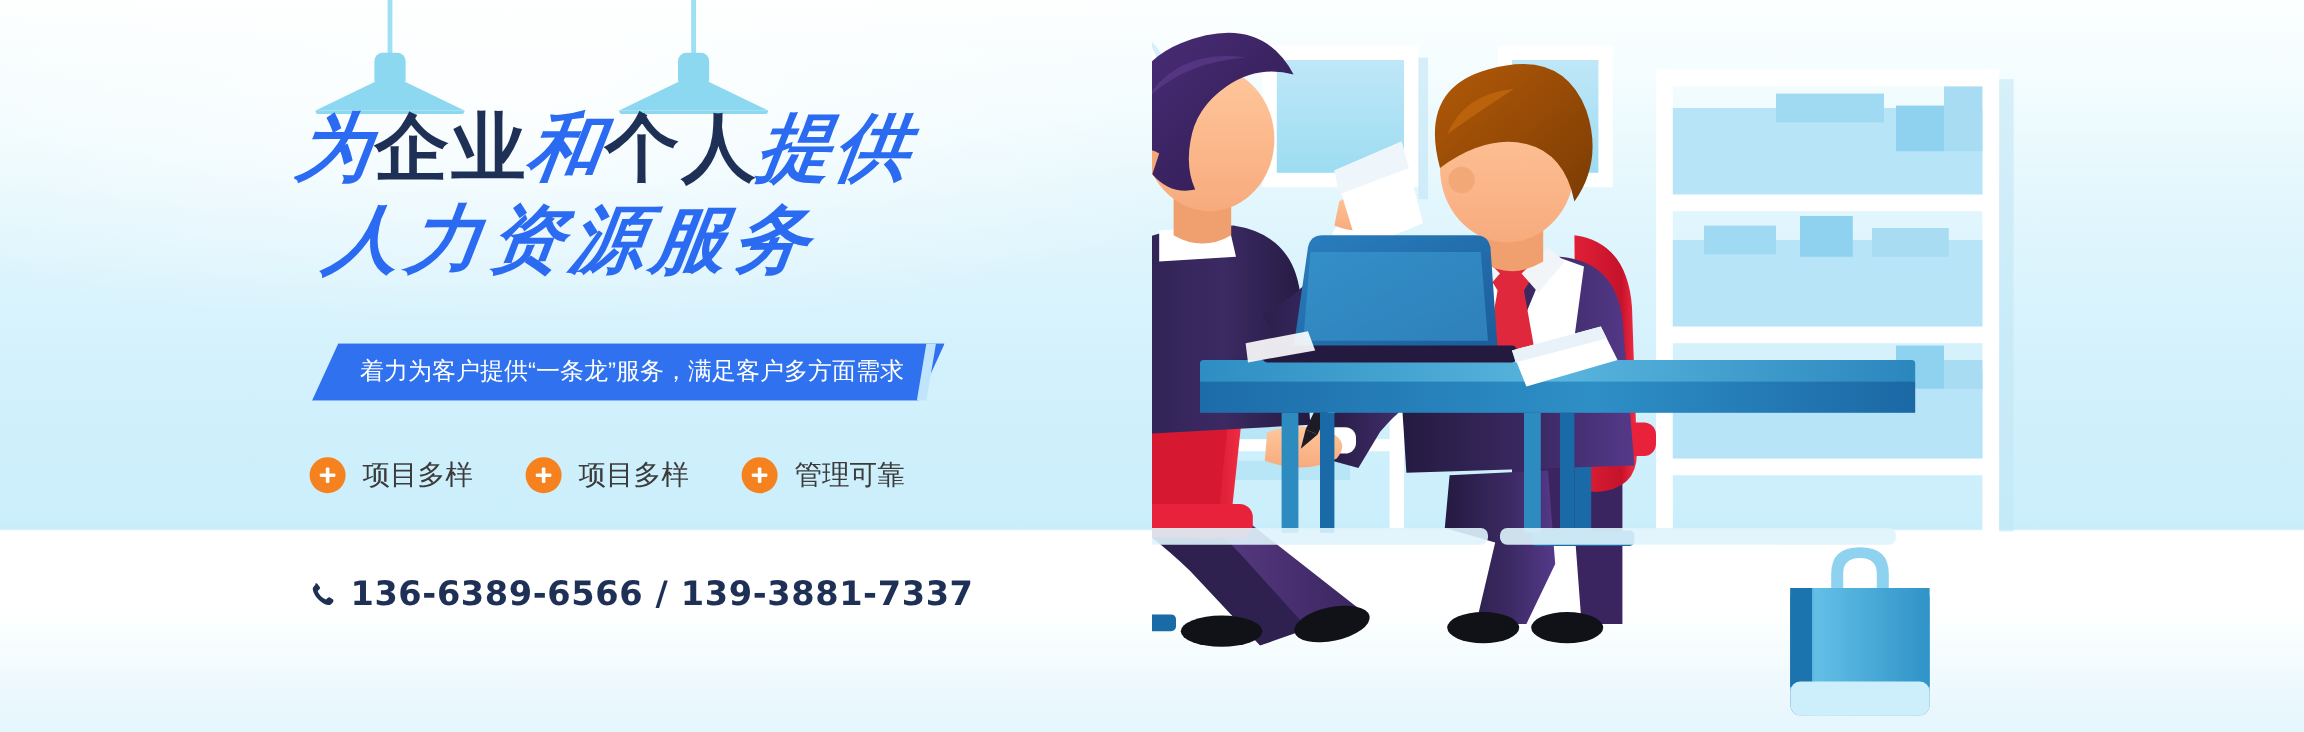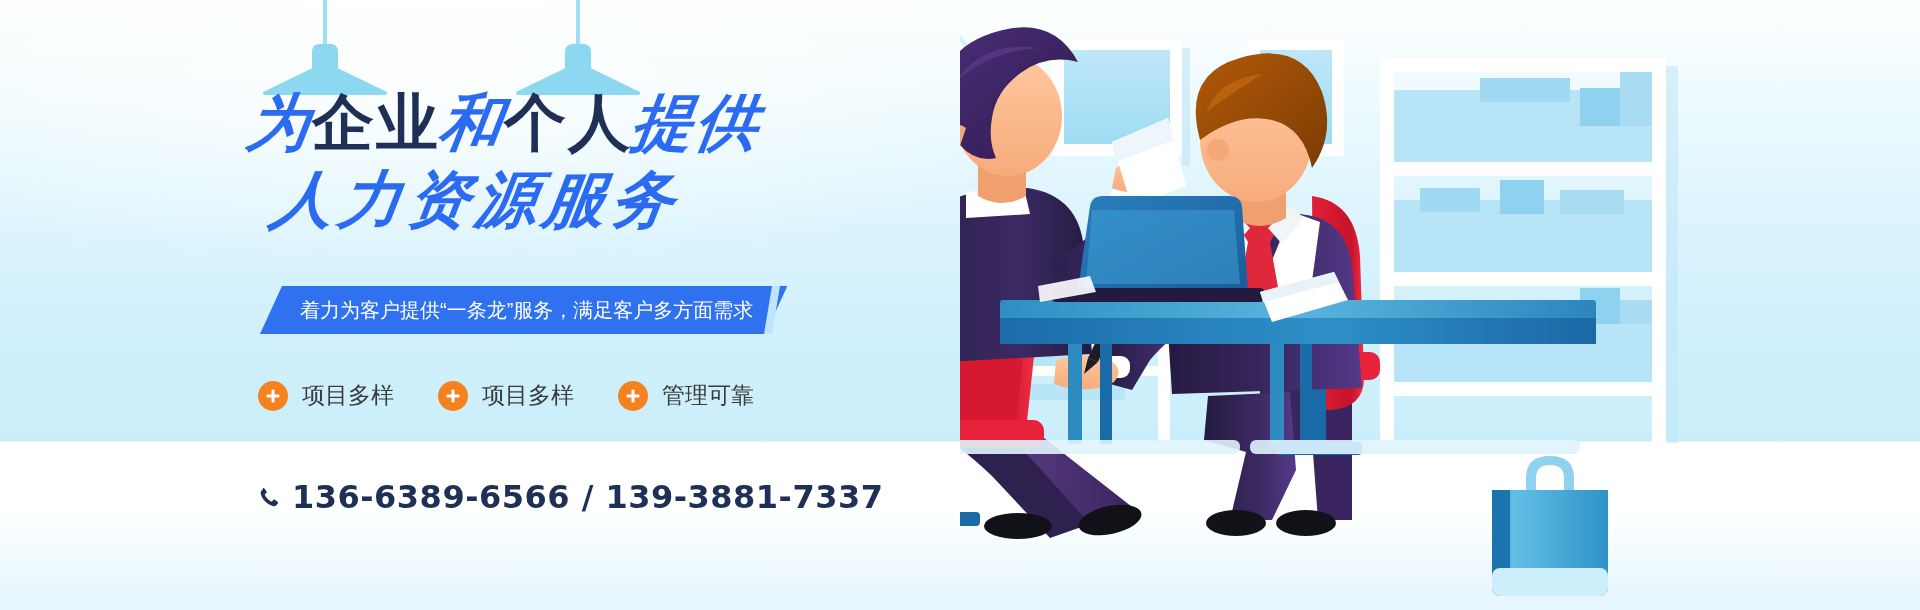--- a/index.html
+++ b/index.html
@@ -107,21 +107,21 @@
   .feature-label{ font-size:23px; color:#3b3b3b; white-space:nowrap; }
 
   
   .phone-row{
     position:absolute; left:256px; top:478px;
     display:flex; align-items:center; gap:14px;
   }
   .phone-icon{ width:22px; height:24px; flex:none; }
   .phone-num{
     font-family:"DejaVu Sans","Liberation Sans",sans-serif;
-    font-weight:900; font-size:32px; color:#1e3055; letter-spacing:.5px;
+    font-weight:900; font-size:28px; color:#1e3055; letter-spacing:.5px;
     white-space:nowrap;
   }
 
   
   .illustration{
     position:absolute; left:960px; top:0; width:960px; height:610px;
   }
   .illustration svg{ display:block; }
 </style>
 </head>

